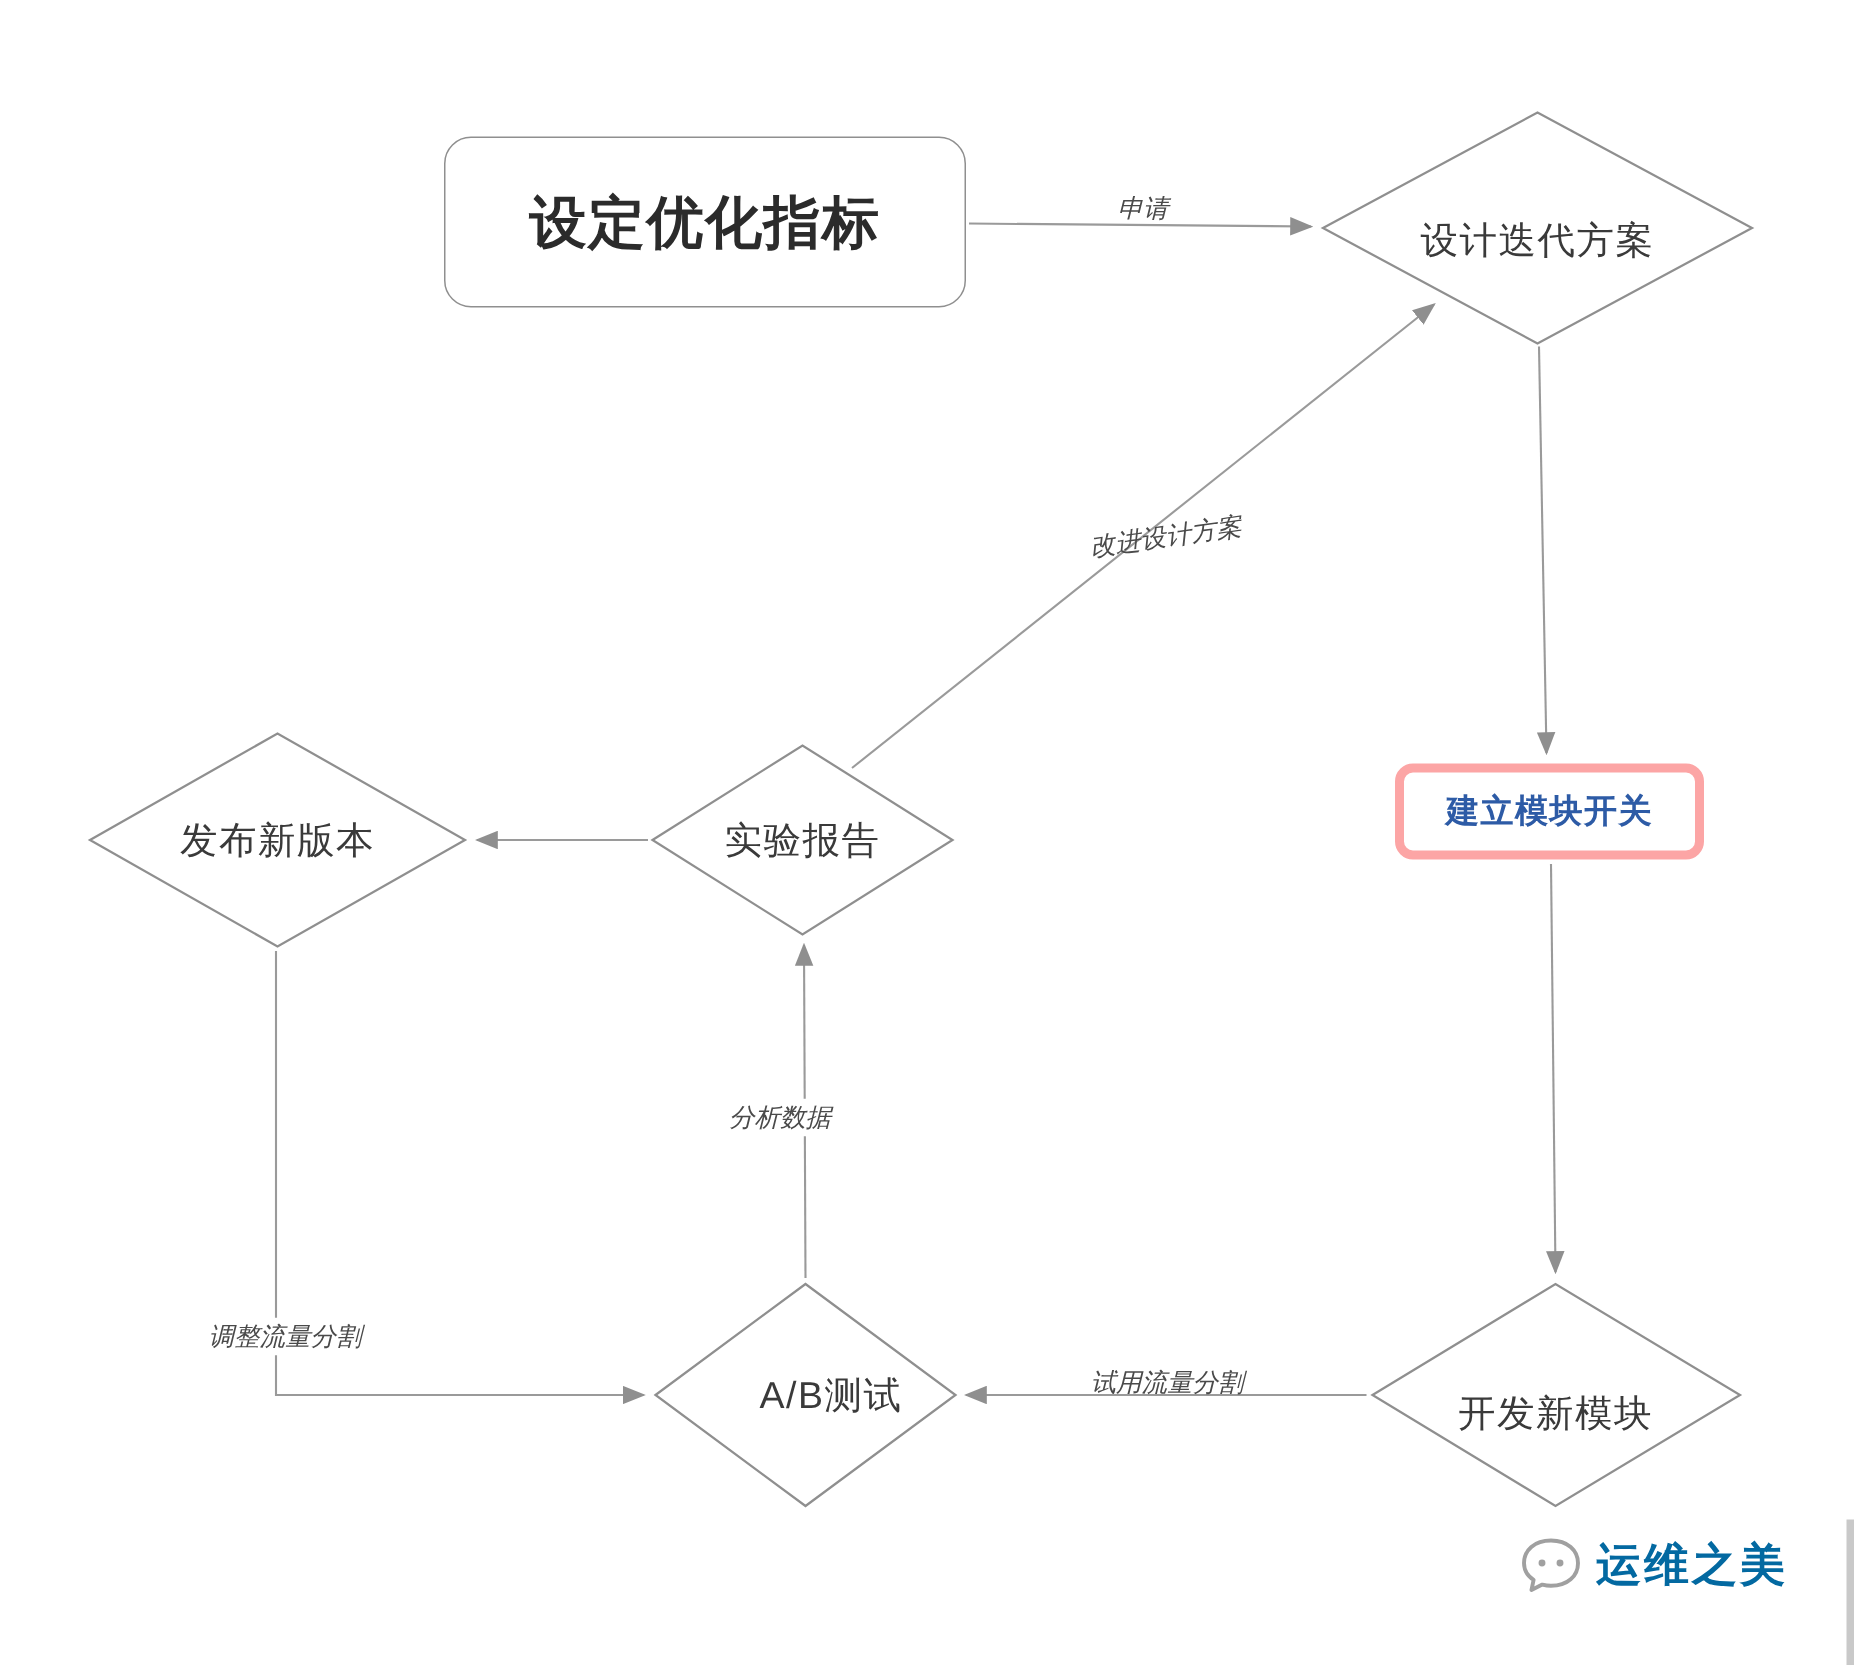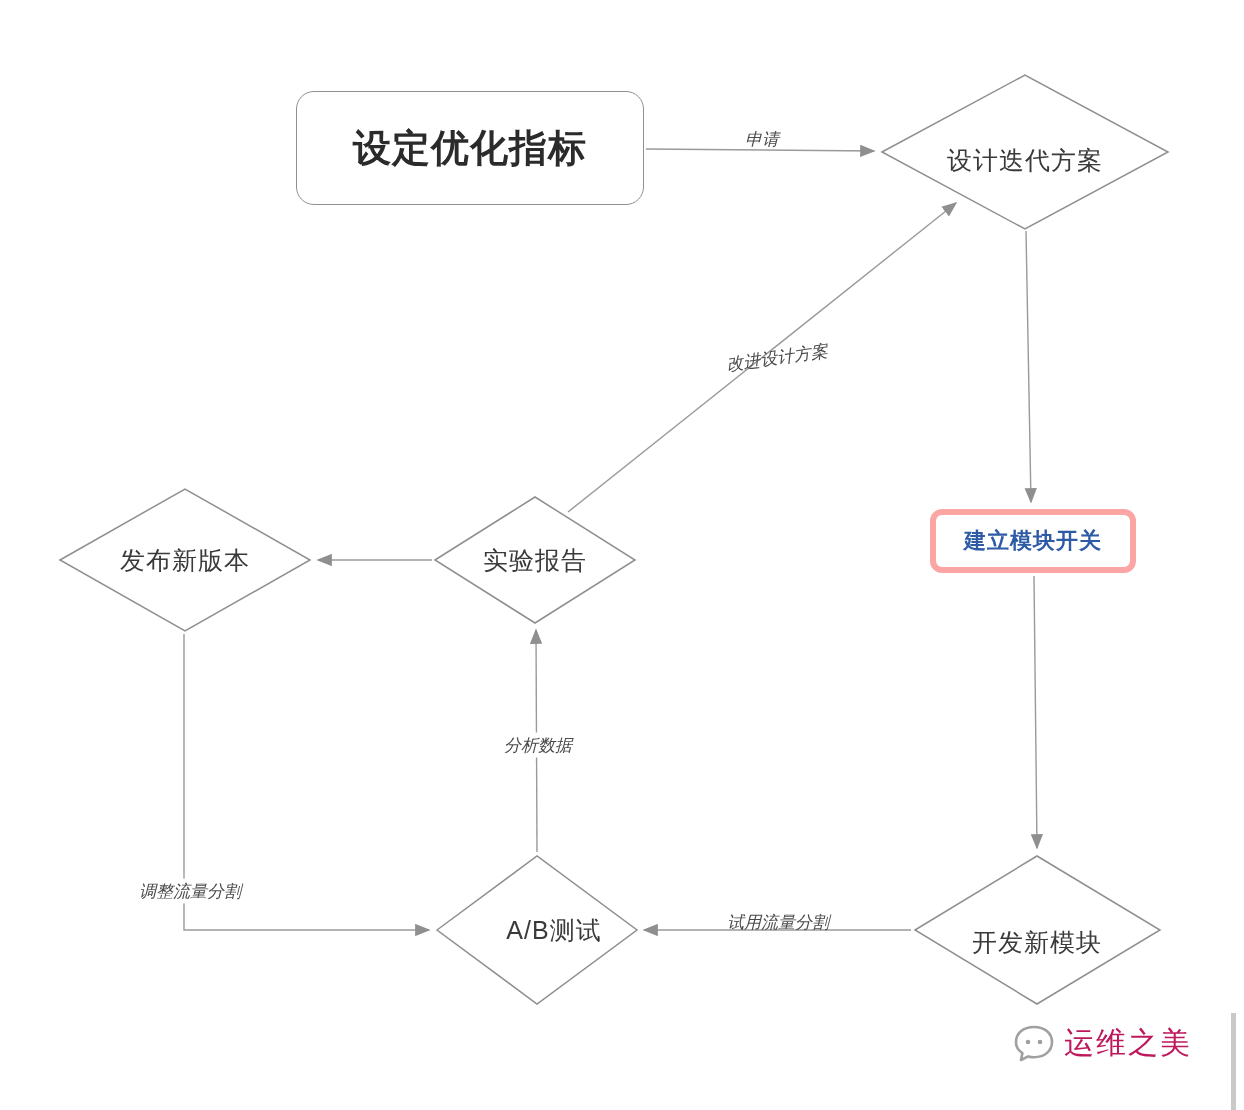--- a/index.html
+++ b/index.html
@@ -81,23 +81,24 @@
   }
   .watermark {
     position: absolute;
     left: 1012px; top: 1022px;
     display: flex;
     align-items: center;
     gap: 6px;
   }
   .watermark-text {
     font-size: 30px;
-    color: #be185d;
+    color: #0369a1;
     letter-spacing: 2px;
     white-space: nowrap;
+    font-weight: bold;
   }
   .right-bar {
     position: absolute;
     left: 1231px; top: 1013px;
     width: 5px; height: 97px;
     background: #c9c9c9;
   }
 </style>
 </head>
 <body>
@@ -137,21 +138,21 @@
 
   <span class="node-label" style="left:1025px; top:160px;">设计迭代方案</span>
   <span class="node-label" style="left:1037px; top:942px;">开发新模块</span>
   <span class="node-label" style="left:537px; top:930px;margin-left:17px;">A/B测试</span>
   <span class="node-label" style="left:535px; top:560px;text-align:center;">实验报告</span>
   <span class="node-label" style="left:185px; top:560px;">发布新版本</span>
 
   <span class="edge-label" style="left:762px; top:139px;">申请</span>
   <span class="edge-label rot" style="left:777px; top:358px;">改进设计方案</span>
   <span class="edge-label" style="left:778px; top:922px;">试用流量分割</span>
-  <span class="edge-label bg-white" style="left:538px; top:745px;font-style:italic;">分析数据</span>
+  <span class="edge-label bg-white" style="left:520px; top:745px;font-style:italic;">分析数据</span>
   <span class="edge-label bg-white" style="left:190px; top:891px;text-align:center;">调整流量分割</span>
 
   <div class="watermark">
     <svg width="46" height="42" viewBox="0 0 46 42">
       <path d="M22 5 C11 5 4 11.5 4 20 c0 4.6 2.4 8.6 6.4 11.2 L9 38 l7.2-3.6 c1.9 .5 3.8 .8 5.8 .8 11 0 18-6.5 18-15.1 S33 5 22 5 z" fill="none" stroke="#a0a0a0" stroke-width="2.6" stroke-linejoin="round"></path>
       <circle cx="16" cy="20" r="2.3" fill="#a0a0a0"></circle>
       <circle cx="28" cy="20" r="2.3" fill="#a0a0a0"></circle>
     </svg>
     <span class="watermark-text">运维之美</span>
   </div>

